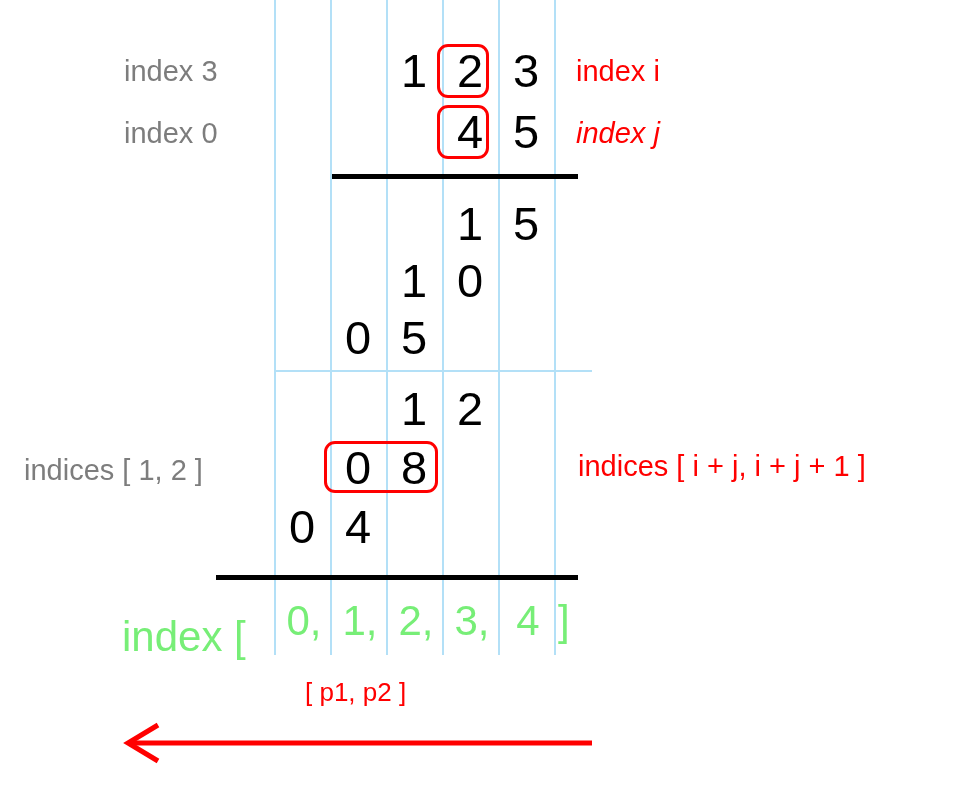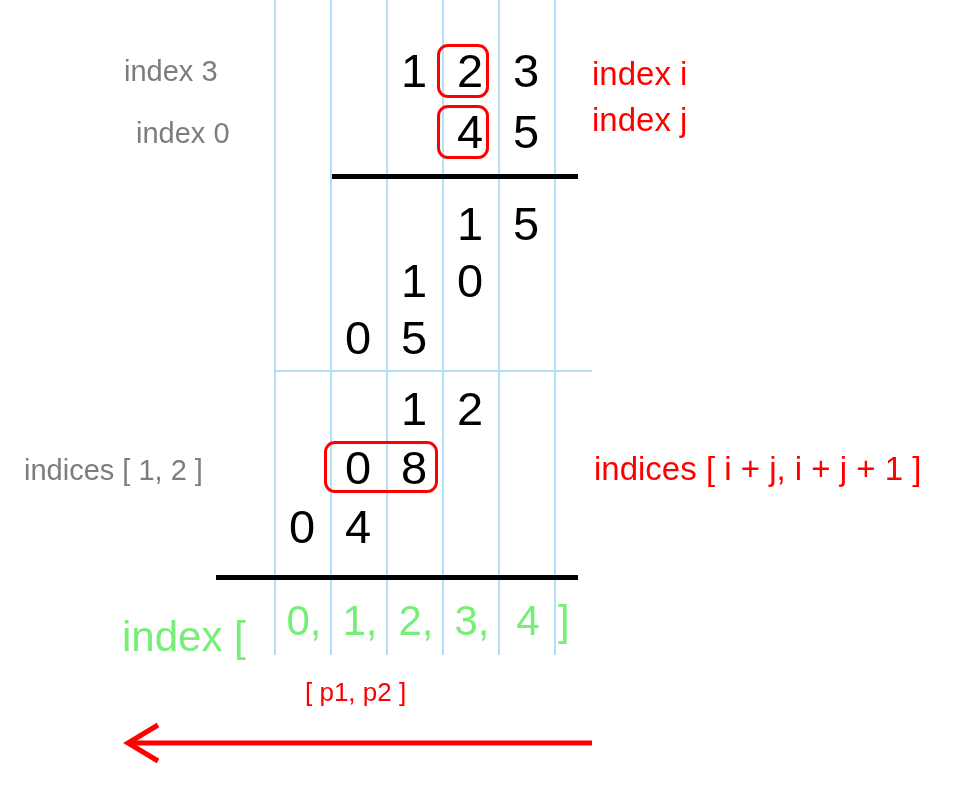--- a/index.html
+++ b/index.html
@@ -59,22 +59,21 @@
     position: absolute;
     white-space: nowrap;
     line-height: 1;
   }
   .lbl-gray {
     color: #7d7d7d;
     font-size: 29px;
   }
   .lbl-red {
     color: #ff0000;
-    font-size: 33px;
-    margin-left: 16px;
+    font-size: 29px;
   }
   .lbl-red-small {
     color: #ff0000;
     font-size: 26px;
   }
   .lbl-green {
     color: #77ee77;
     font-size: 42px;
   }
   .green-digit {
@@ -142,25 +141,25 @@
 
   <div class="label lbl-green" style="left:122px; top:616px;">index [</div>
   <div class="green-digit" style="left:276px; top:600px;">0,</div>
   <div class="green-digit" style="left:332px; top:600px;">1,</div>
   <div class="green-digit" style="left:388px; top:600px;">2,</div>
   <div class="green-digit" style="left:444px; top:600px;">3,</div>
   <div class="green-digit" style="left:500px; top:600px;">4</div>
   <div class="label lbl-green" style="left:558px; top:600px;">]</div>
 
   <div class="label lbl-gray" style="left:124px; top:57px;">index 3</div>
-  <div class="label lbl-gray" style="left:136px; top:119px;text-align:center;">index 0</div>
+  <div class="label lbl-gray" style="left:124px; top:119px;text-align:center;">index 0</div>
   <div class="label lbl-gray" style="left:24px; top:456px;">indices [ 1, 2 ]</div>
 
   <div class="label lbl-red" style="left:576px; top:57px;">index i</div>
-  <div class="label lbl-red" style="left:576px; top:103px;">index j</div>
+  <div class="label lbl-red" style="left:576px; top:119px;font-style:italic;">index j</div>
   <div class="label lbl-red" style="left:578px; top:452px;">indices [ i + j, i + j + 1 ]</div>
 
   <div class="label lbl-red-small" style="left:305px; top:679px;">[ p1, p2 ]</div>
 
   <svg class="arrow-svg" width="500" height="70" viewBox="0 0 500 70" xmlns="http://www.w3.org/2000/svg">
     <line x1="20" y1="28" x2="482" y2="28" stroke="#ff0000" stroke-width="5"></line>
     <polyline points="48,10 18,28 48,46" fill="none" stroke="#ff0000" stroke-width="5" stroke-linecap="butt" stroke-linejoin="miter"></polyline>
   </svg>
 
 </div>

